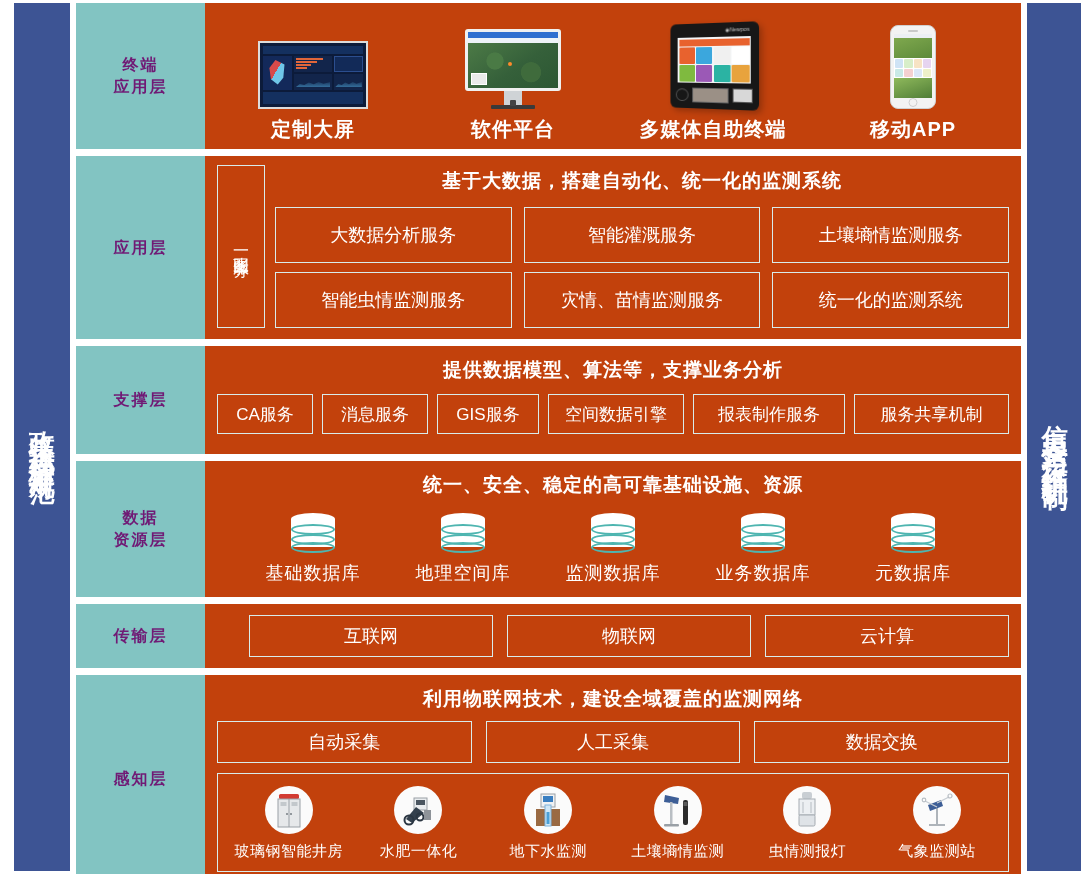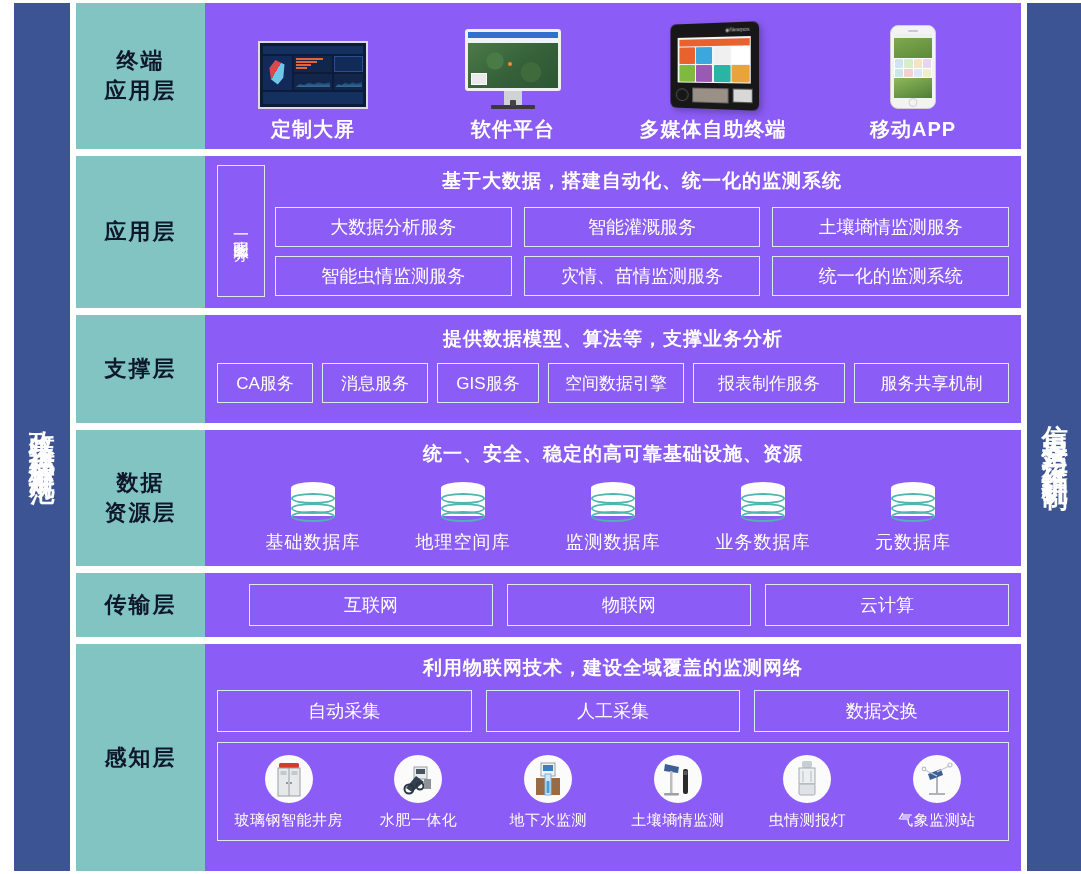--- a/index.html
+++ b/index.html
@@ -55,30 +55,30 @@
   }
   .layer-label {
     flex: 0 0 129px;
     background: #82c4c2;
     display: flex;
     align-items: center;
     justify-content: center;
     text-align: center;
   }
   .layer-label span {
-    color: #0f172a;
-    font-size: 22px;
+    color: #701a75;
+    font-size: 16px;
     font-weight: bold;
     letter-spacing: 2px;
     line-height: 1.35;
     white-space: pre-line;
   }
   .layer-body {
     flex: 1 1 auto;
-    background: #8b5cf6;
+    background: #c2410c;
     display: flex;
     flex-direction: column;
     padding: 8px 12px 10px 12px;
   }
 
   .layer-heading {
     color: #ffffff;
     font-size: 19px;
     font-weight: bold;
     text-align: center;
@@ -225,21 +225,21 @@
     border: 1.5px solid #d9eceb;
     color:#ffffff; font-size:16px; line-height:1.25;
     display:flex; align-items:center; justify-content:center; text-align:center;
     writing-mode: vertical-rl; text-orientation: upright; letter-spacing:2px;
   }
   .app-right { flex:1 1 auto; display:flex; flex-direction:column; }
   .app-grid {
     display:grid; grid-template-columns: repeat(3, 1fr);
     gap: 9px 12px; margin-top:4px;
   }
-  .app-grid .box { height: 40px; font-size: 18px; }
+  .app-grid .box { height: 56px; font-size: 18px; }
 
   
   .sup-row { display:flex; gap: 9px; margin-top:2px; }
   .sup-row .box { height: 40px; font-size: 17px; padding: 4px 10px; flex: 0 0 auto; }
 
   
   .data-row { display:flex; justify-content: center; margin-top: 6px; padding: 0 10px;}
   .data-item { display:flex; flex-direction:column; align-items:center; width:150px;}
   .db-icon { width:44px; height:40px; position:relative; }
   .db-icon .lid, .db-icon .seg {

